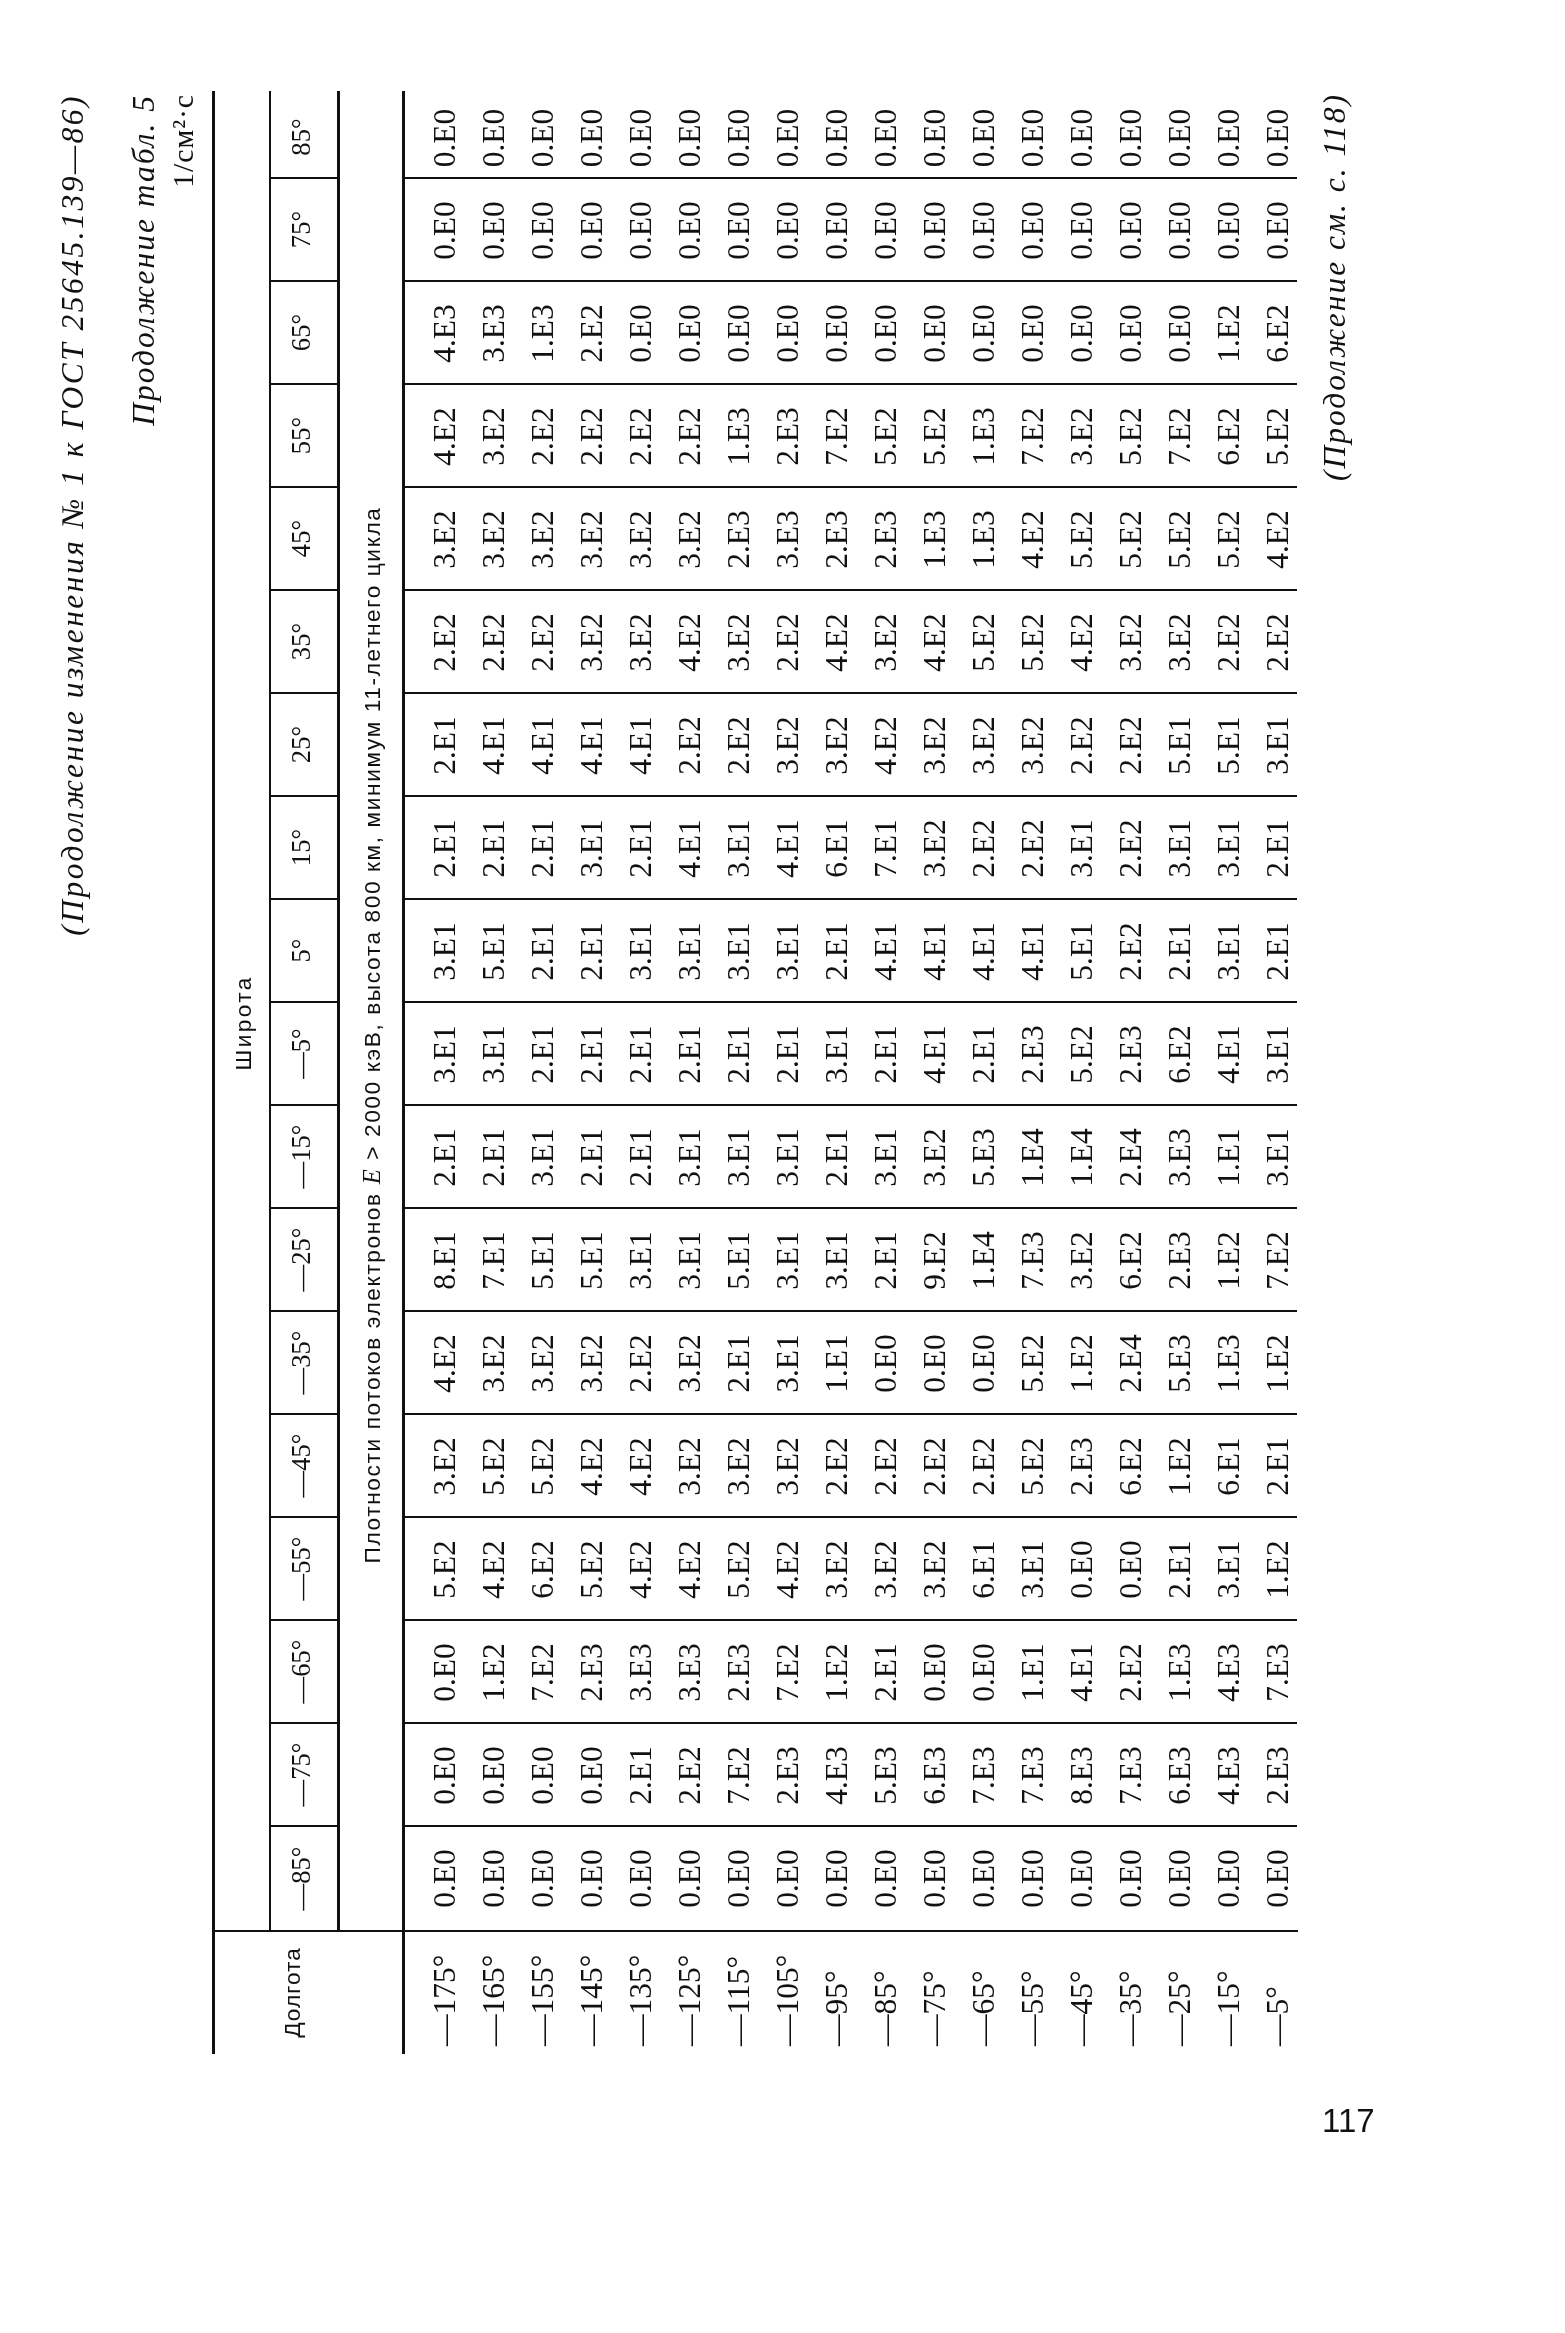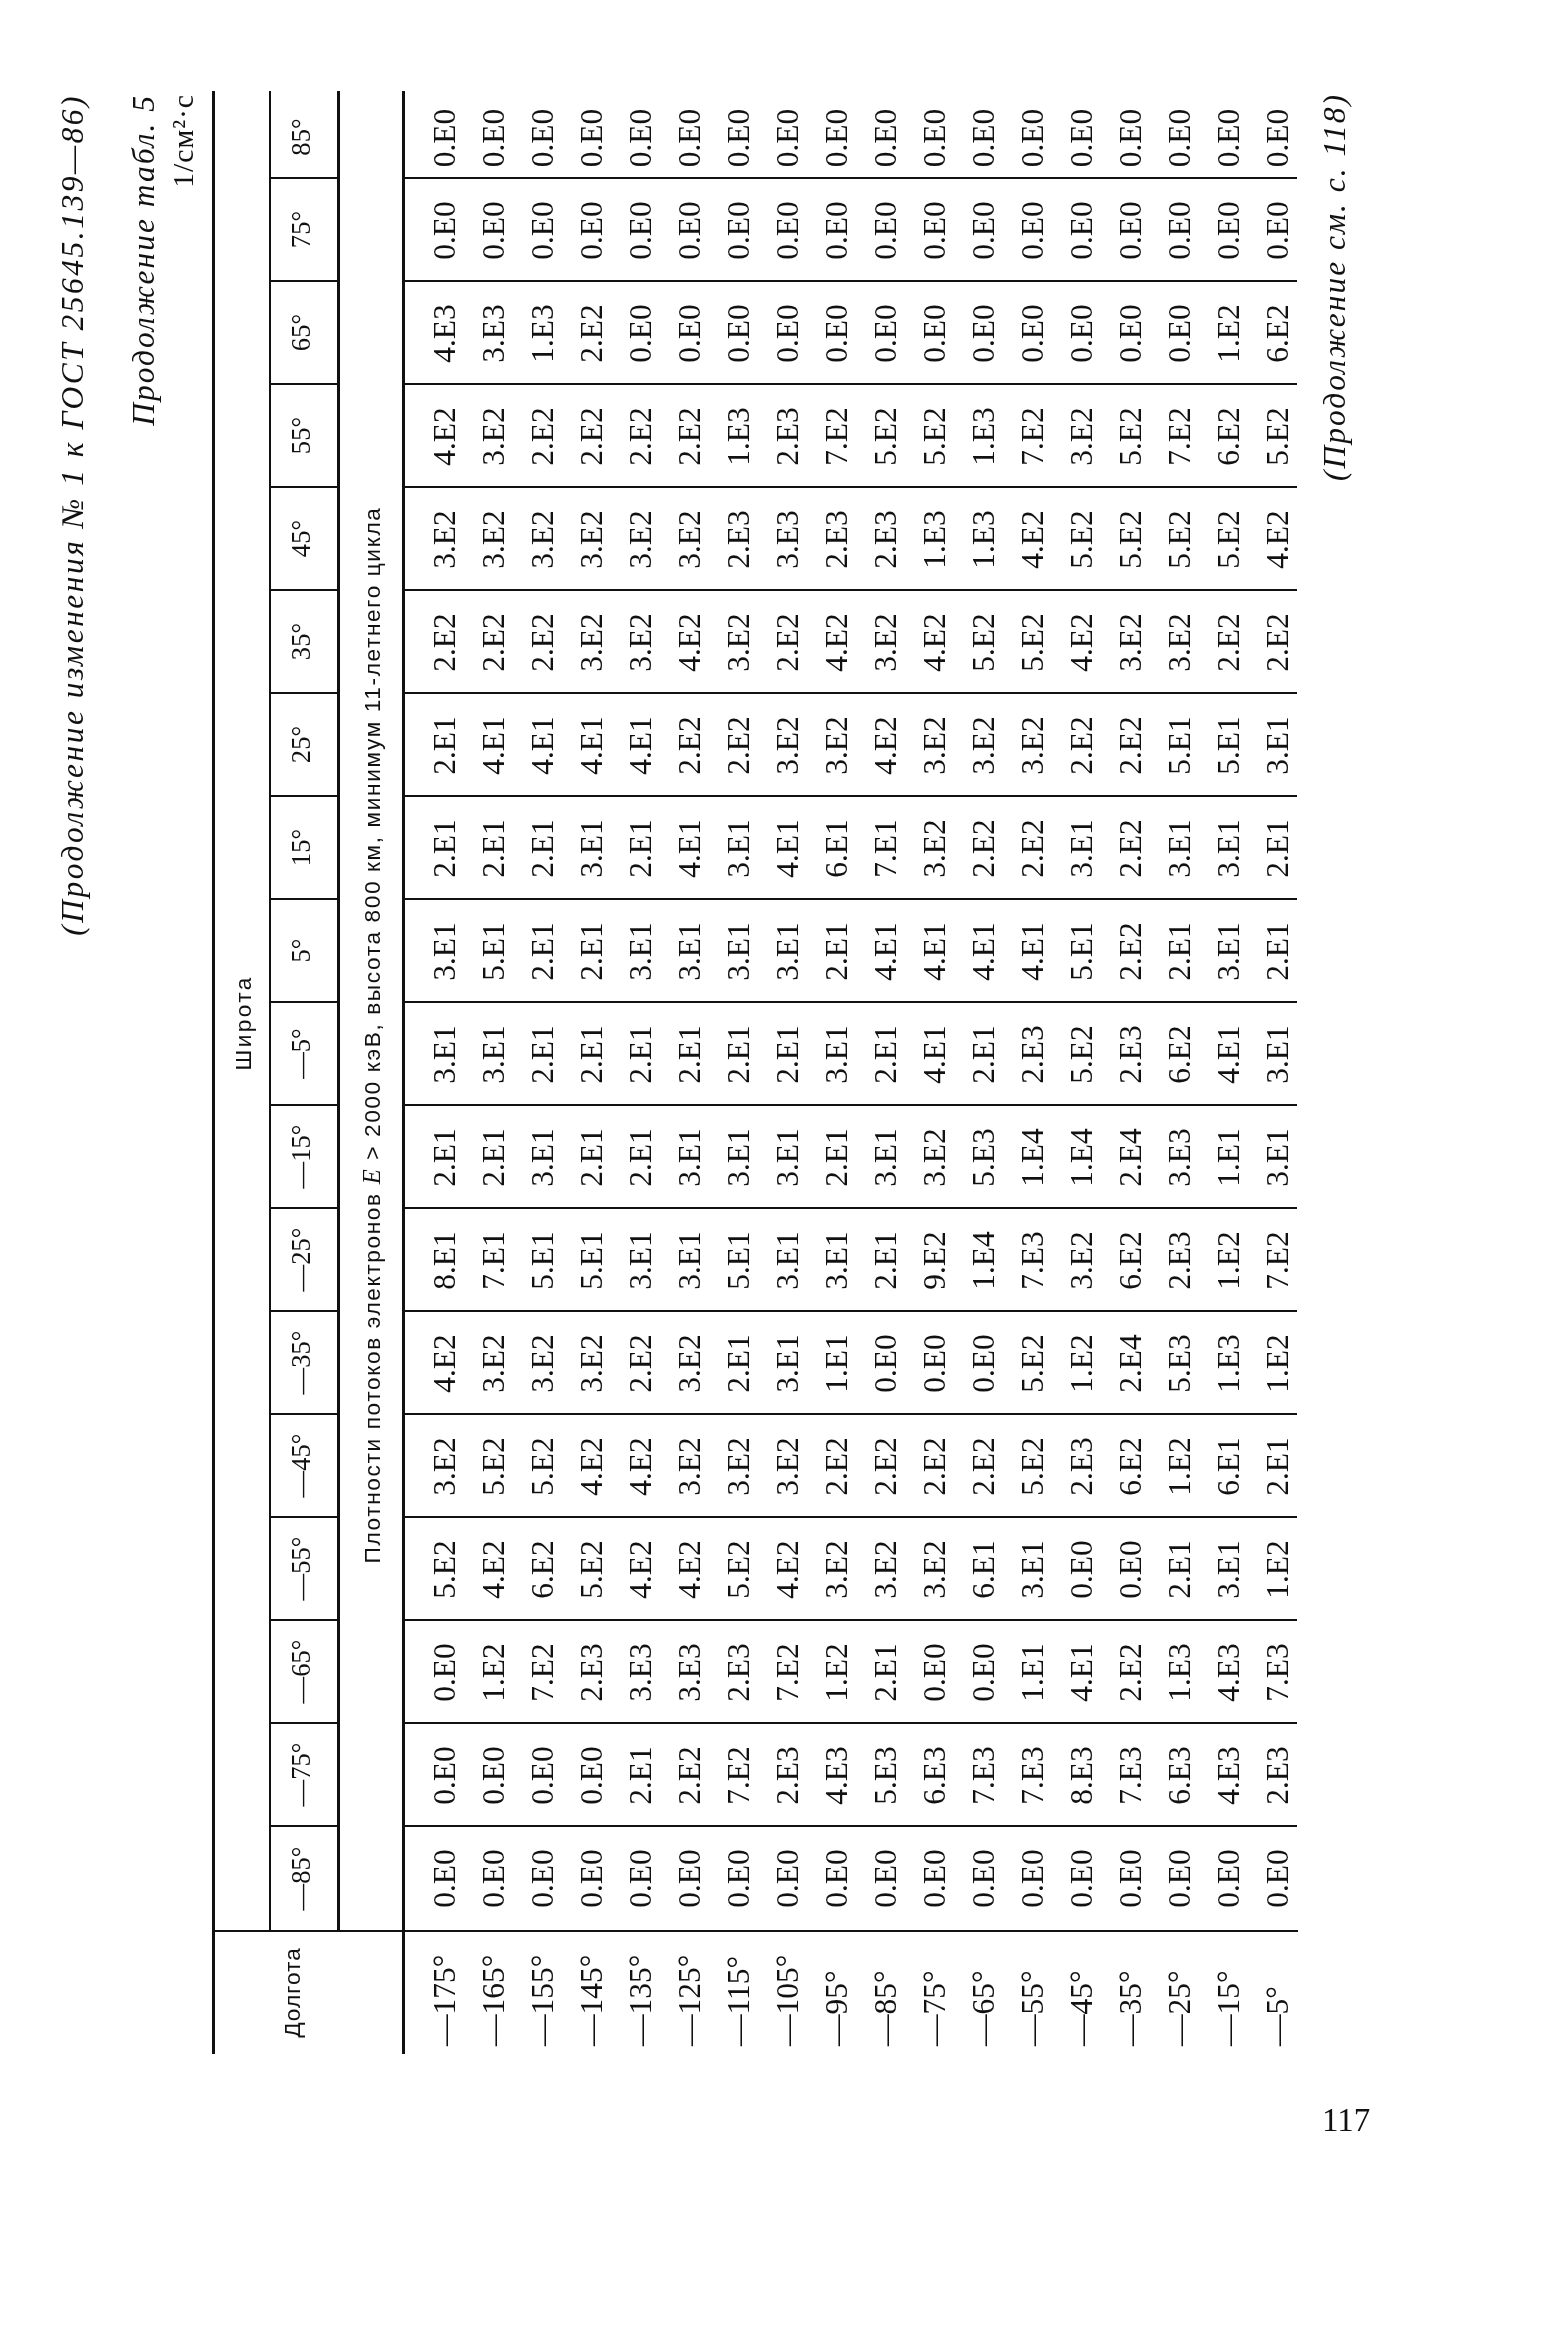--- a/index.html
+++ b/index.html
@@ -64,21 +64,21 @@
   .data-row { display:contents; }
   .lon-cell, .val-cell {
     font-family:"Liberation Serif", serif; font-size:31.5px; line-height:49px;
     white-space:nowrap;
   }
   .lon-cell { text-align:left; padding-left:7.9px; }
   .val-cell { text-align:center; }
 
   #page-number {
     position:absolute; left:1322px; top:2104px;
-    font-family:Liberation Serif, serif; font-size:33px; line-height:33px;
+    font-family:Liberation Sans, sans-serif; font-size:33px; line-height:33px;
     white-space:nowrap;
   }
 </style>
 </head>
 <body>
 
 <div id="page">
   <div id="running-header" class="italic-note">(Продолжение изменения № 1 к ГОСТ 25645.139—86)</div>
   <div id="table-caption" class="italic-note">Продолжение табл. 5</div>
   <div id="units">1/см²·с</div>

